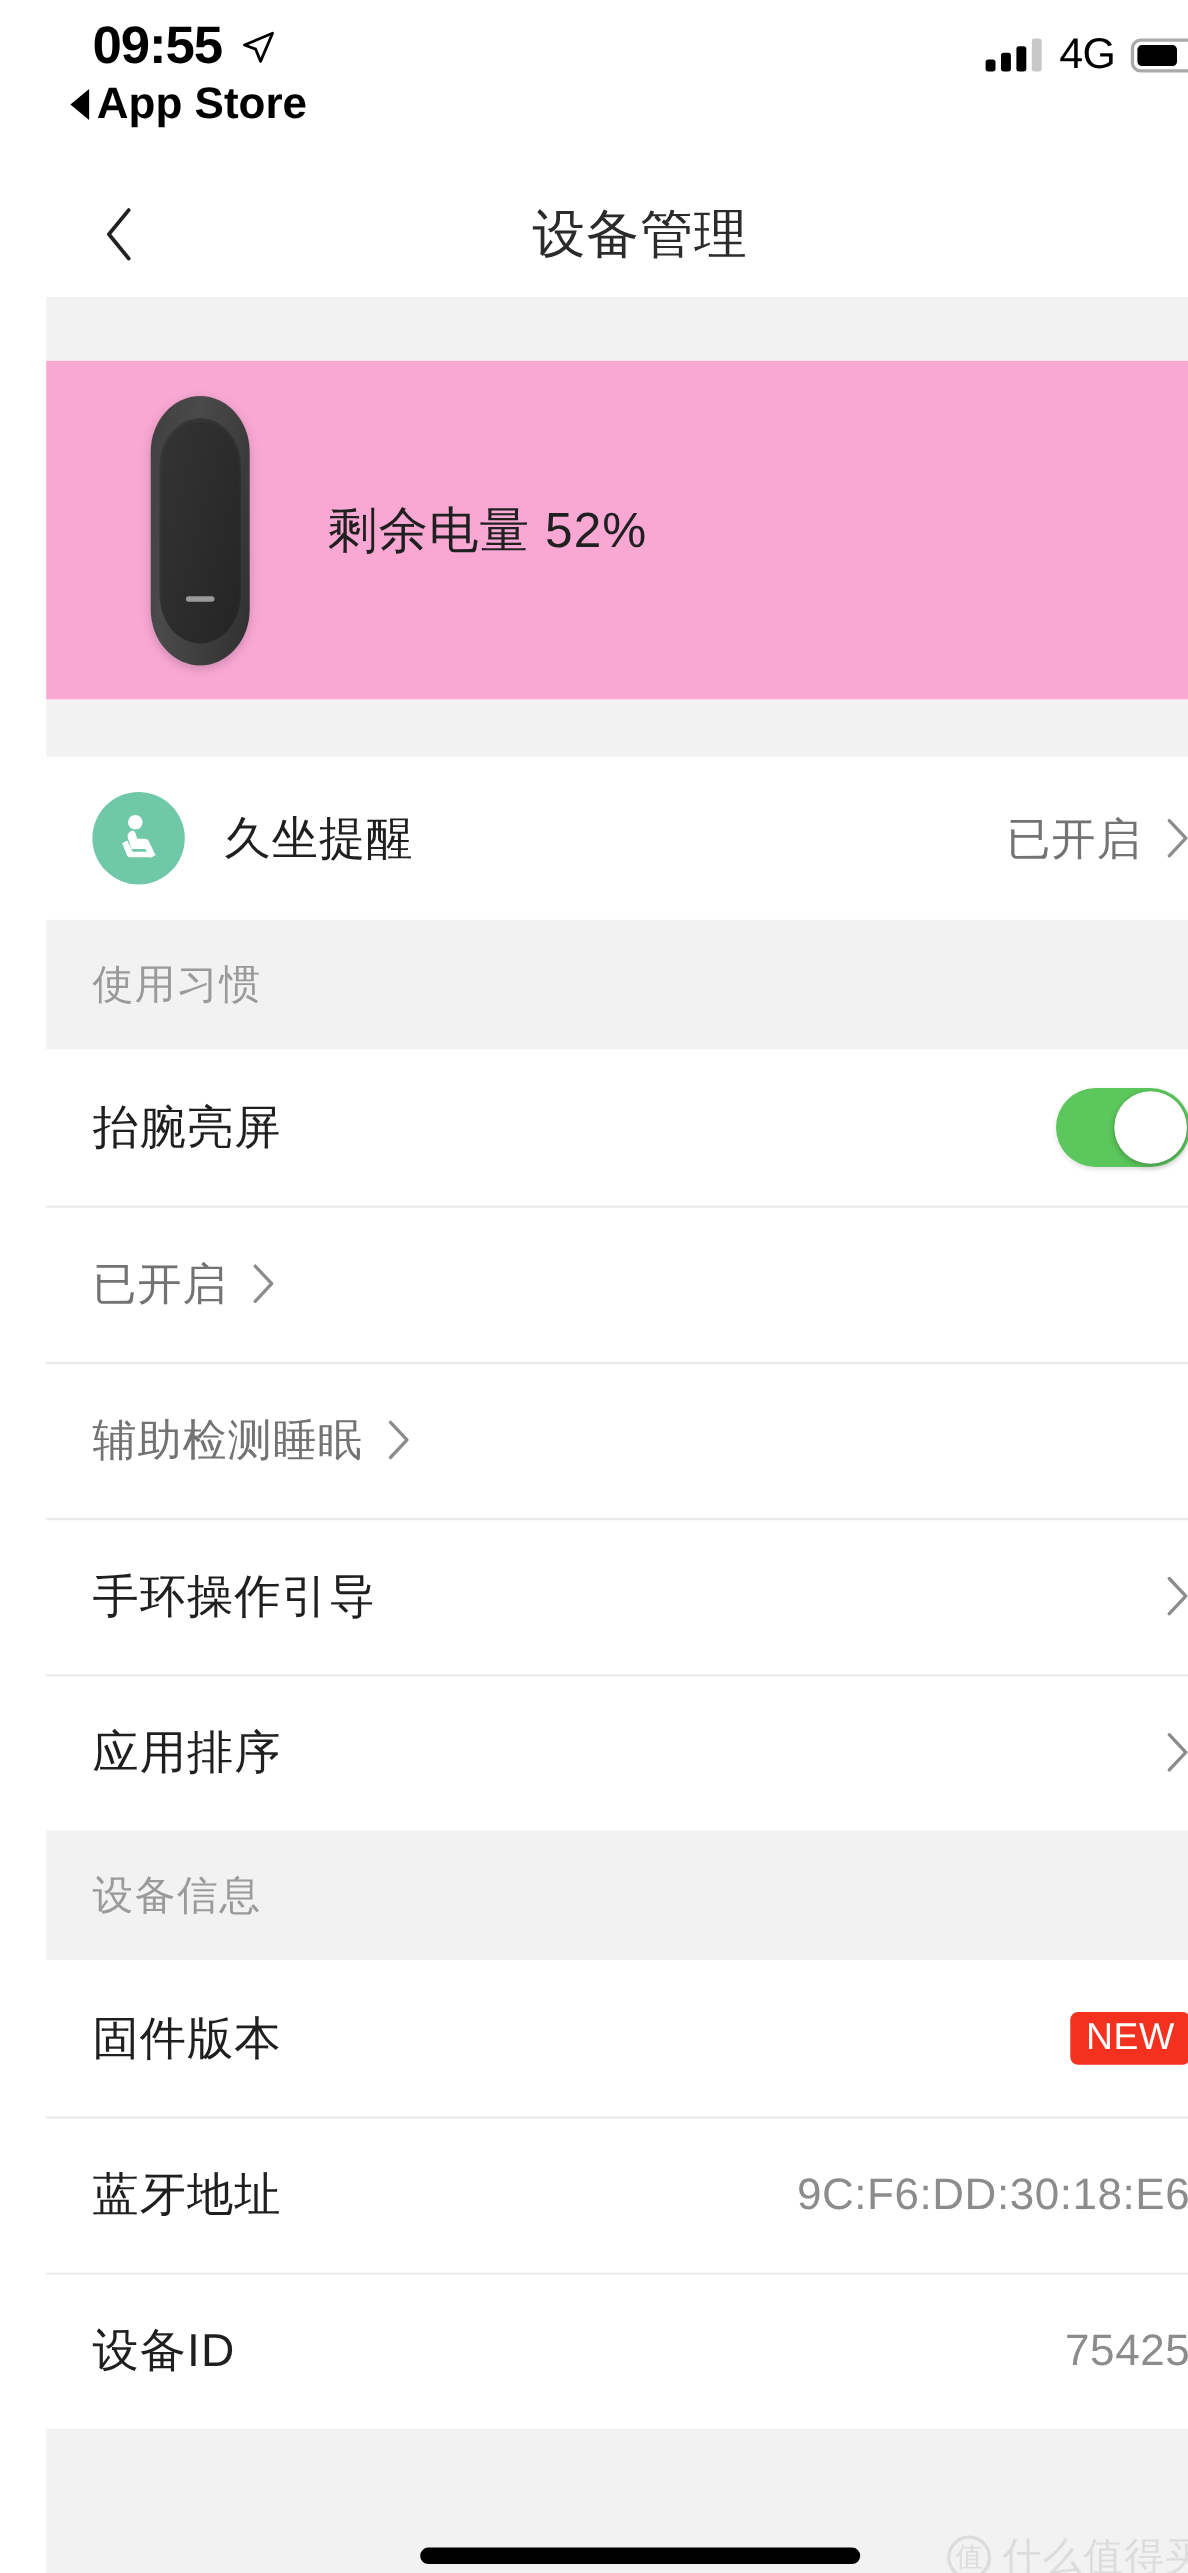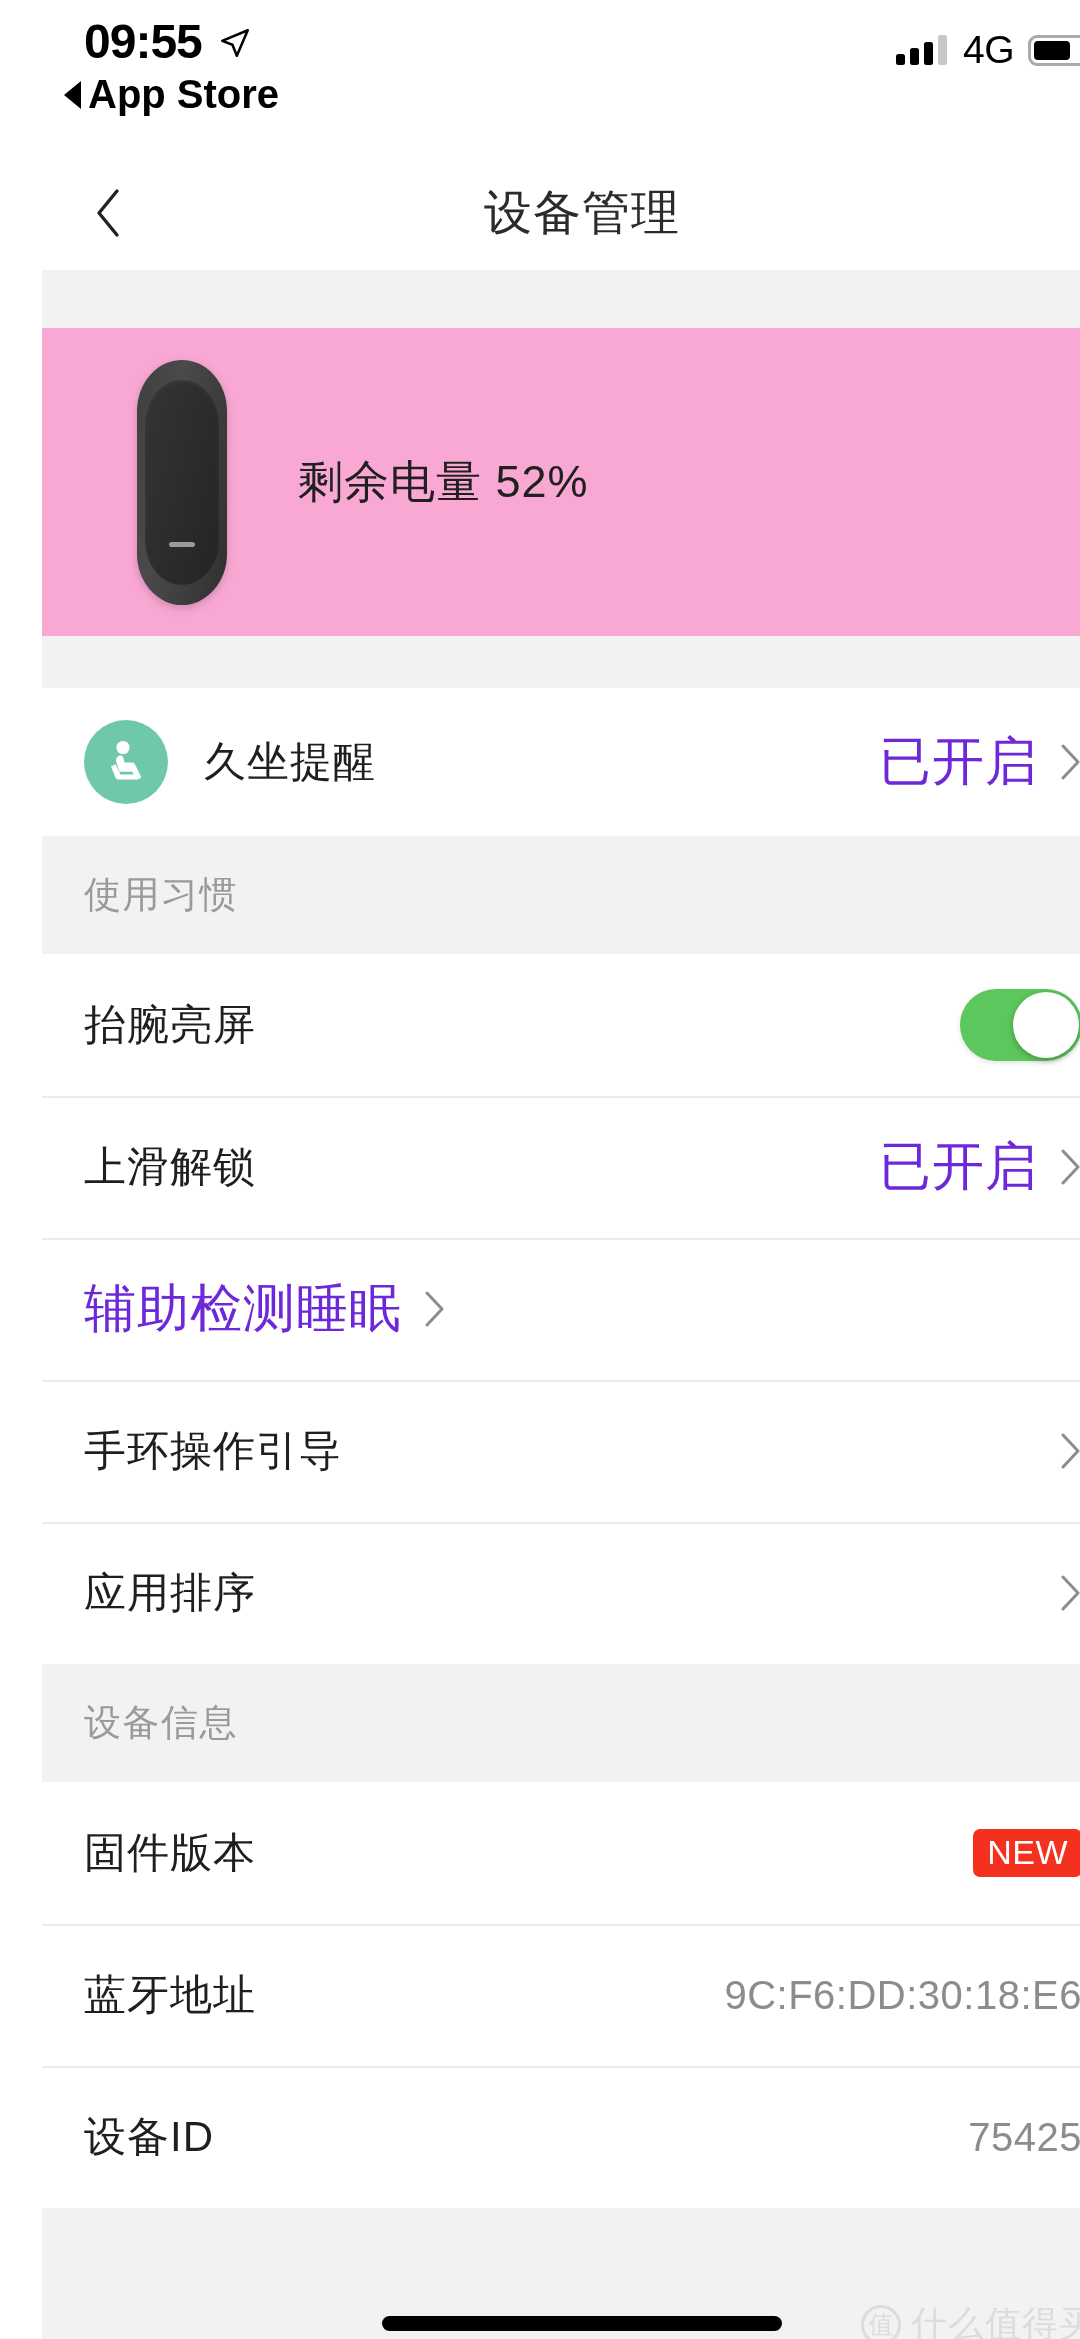--- a/index.html
+++ b/index.html
@@ -248,22 +248,22 @@
     margin-right: 36px;
     flex: 0 0 auto;
   }
   .row-label {
     font-size: 42px;
     color: #1f1f1f;
     letter-spacing: 1px;
     flex: 1 1 auto;
   }
   .row-value {
-    font-size: 52px;
-    color: #6d28d9;
+    font-size: 40px;
+    color: #737373;
     letter-spacing: 1px;
     margin-right: 22px;
     white-space: nowrap;
   }
   .row-value.mono {
     font-size: 40px;
     color: #8c8c8c;
     letter-spacing: 0.5px;
     margin-right: 0;
   }
@@ -447,21 +447,20 @@
 
   <div class="group">
     <div class="row">
       <div class="row-label">抬腕亮屏</div>
       <div class="toggle">
         <div class="knob"></div>
       </div>
     </div>
 
     <div class="row">
-      <div class="row-label">上滑解锁</div>
       <div class="row-value">已开启</div>
       <div class="chev">
         <svg width="22" height="38" viewBox="0 0 22 38">
             <path d="M3 3 L18 19 L3 35" fill="none" stroke="#8c8c8c" stroke-width="3" stroke-linecap="round" stroke-linejoin="round"></path>
           </svg>
       </div>
     </div>
 
     <div class="row">
       <div class="row-value">辅助检测睡眠</div>

